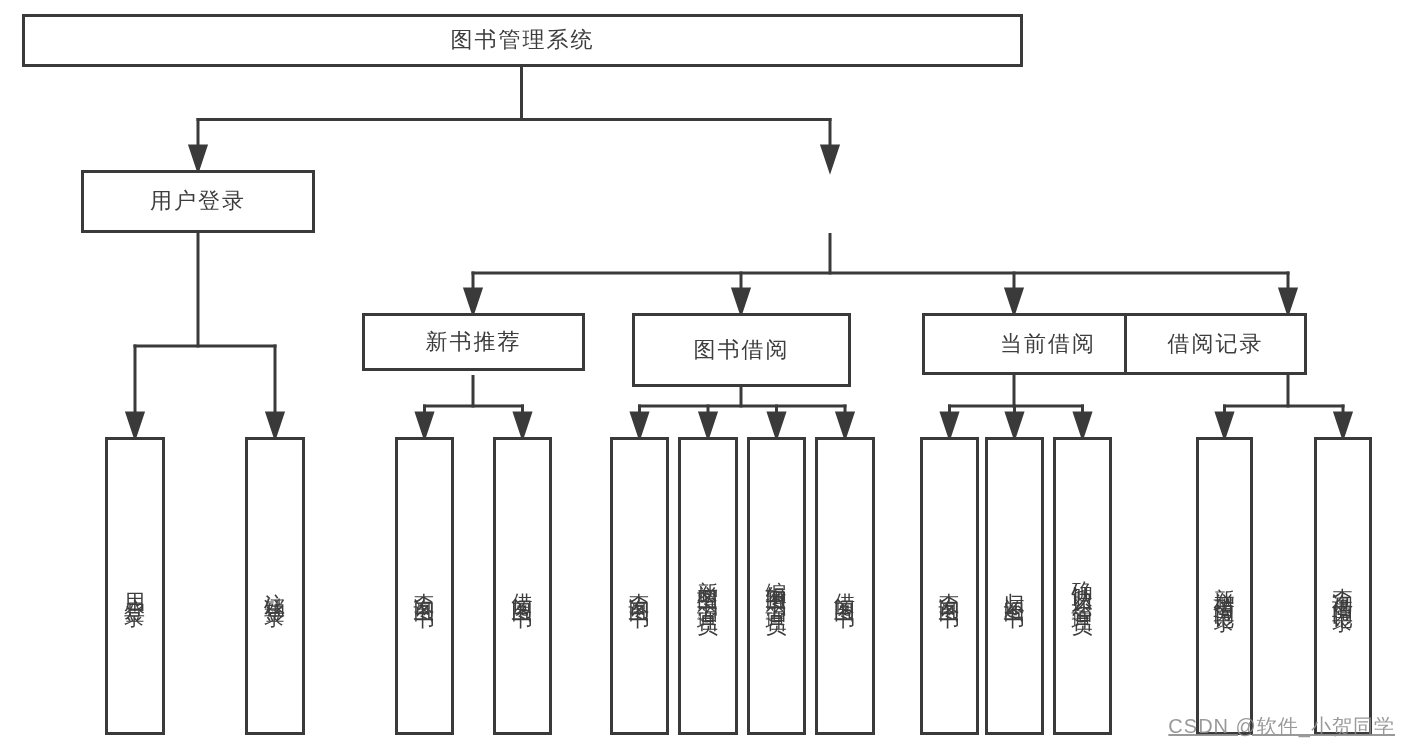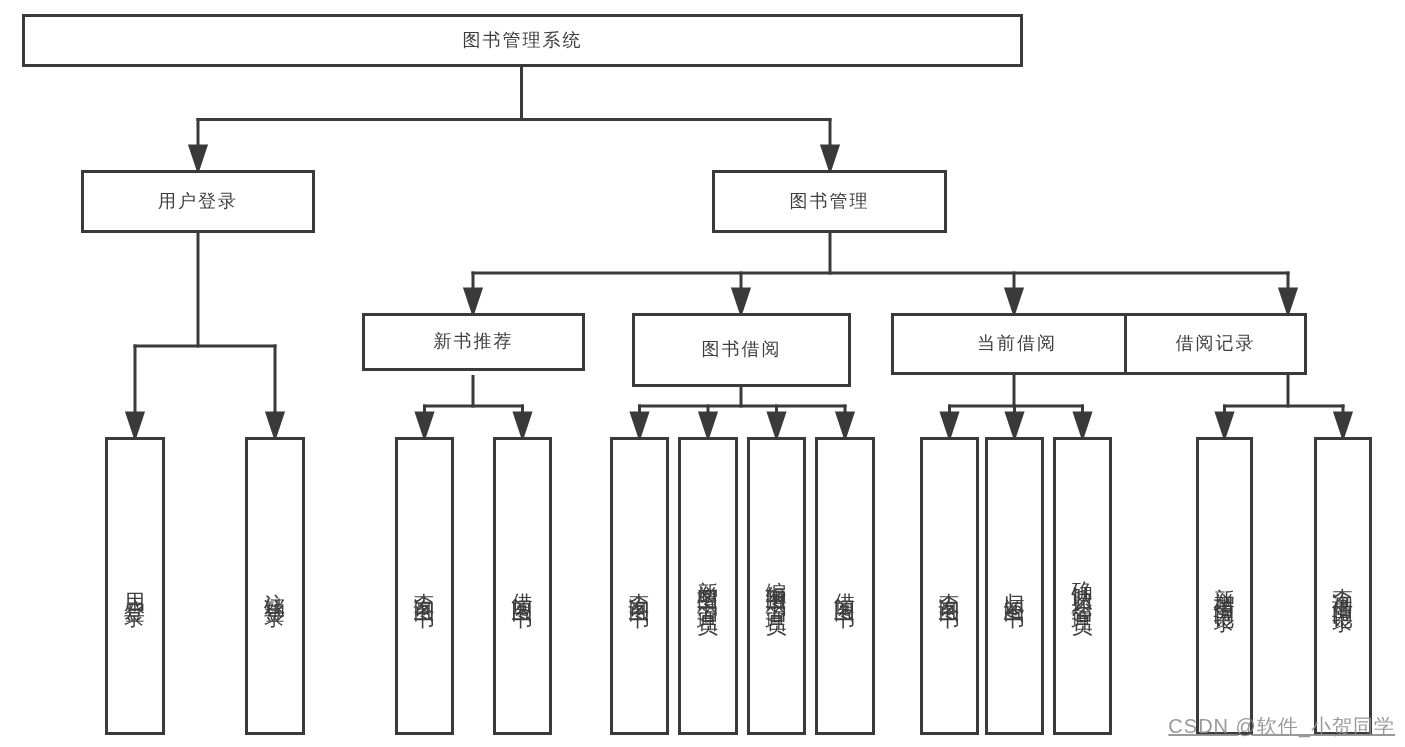--- a/index.html
+++ b/index.html
@@ -3,21 +3,21 @@
 <meta charset="utf-8">
 <style>
   html,body{margin:0;padding:0;background:#ffffff;}
   body{width:1405px;height:747px;overflow:hidden;
        font-family:"Liberation Sans",sans-serif;}
   #canvas{position:relative;width:1405px;height:747px;background:#ffffff;}
   #edges{position:absolute;left:0;top:0;width:1405px;height:747px;z-index:1;}
   .node{position:absolute;box-sizing:border-box;background:#ffffff;
         border:3px solid #3a3a3a;color:#3d3d3d;z-index:2;
         display:flex;align-items:center;justify-content:center;
-        font-size:18px;letter-spacing:2px;line-height:1.2;}
+        font-size:22px;letter-spacing:2px;line-height:1.2;}
   .node.leaf{writing-mode:vertical-rl;text-orientation:mixed;
              font-size:21px;letter-spacing:5px;top:437px;height:298px;}
   #watermark{position:absolute;right:10px;bottom:7px;z-index:3;
              font-size:20px;color:#8f8f8f;opacity:.9;letter-spacing:1px;
              white-space:nowrap;text-decoration:underline;}
 </style>
 </head>
 <body>
 
 <div id="canvas">
@@ -82,25 +82,24 @@
       <line x1="1224.5" y1="404.5" x2="1224.5" y2="416"></line>
       <polygon points="1216.5,413 1232.5,413 1224.5,437"></polygon>
       <line x1="1343" y1="404.5" x2="1343" y2="416"></line>
       <polygon points="1335,413 1351,413 1343,437"></polygon>
     </g>
   </svg>
 
   <div class="node" style="left:22px;top:14px;width:1001px;height:53px">图书管理系统</div>
 
   <div class="node" style="left:81px;top:170px;width:234px;height:63px">用户登录</div>
-  <div class="node" style="left:712px;top:170px;width:235px;height:63px">图书管理</div>
 
   <div class="node" style="left:362px;top:313px;width:223px;height:58px">新书推荐</div>
   <div class="node" style="left:632px;top:313px;width:219px;height:74px">图书借阅</div>
-  <div class="node" style="left:891px;top:313px;width:252px;height:62px">当前借阅</div>
+  <div class="node" style="left:922px;top:313px;width:252px;height:62px">当前借阅</div>
   <div class="node" style="left:1124px;top:313px;width:183px;height:62px">借阅记录</div>
 
   <div class="node leaf" style="left:105px;width:60px">用户登录</div>
   <div class="node leaf" style="left:245px;width:60px">注销登录</div>
   <div class="node leaf" style="left:395px;width:59px">查询图书</div>
   <div class="node leaf" style="left:493px;width:59px">借阅图书</div>
   <div class="node leaf" style="left:610px;width:59px">查询图书</div>
   <div class="node leaf" style="left:678px;width:60px">新增图书（管理员）</div>
   <div class="node leaf" style="left:747px;width:59px">编辑图书（管理员）</div>
   <div class="node leaf" style="left:815px;width:60px">借阅图书</div>

